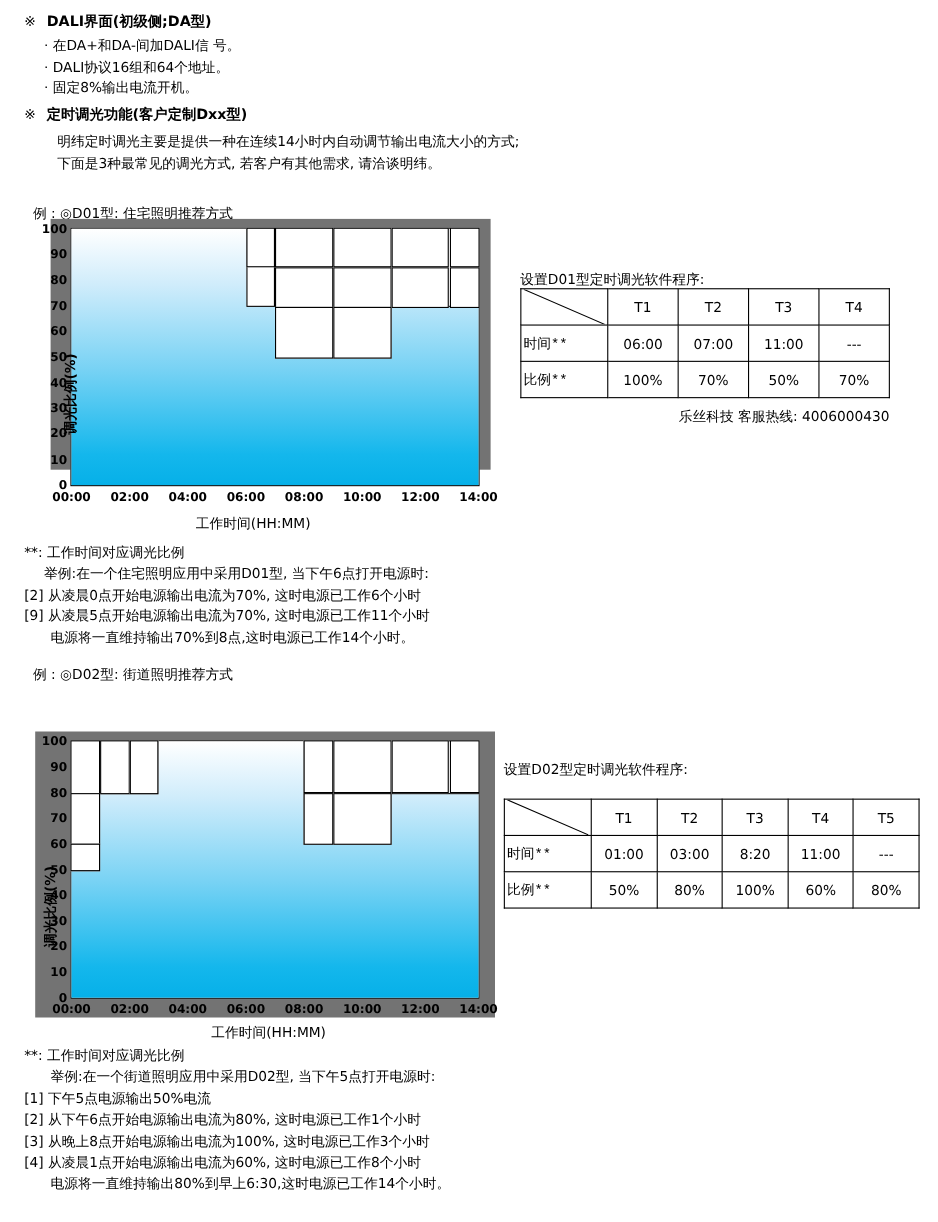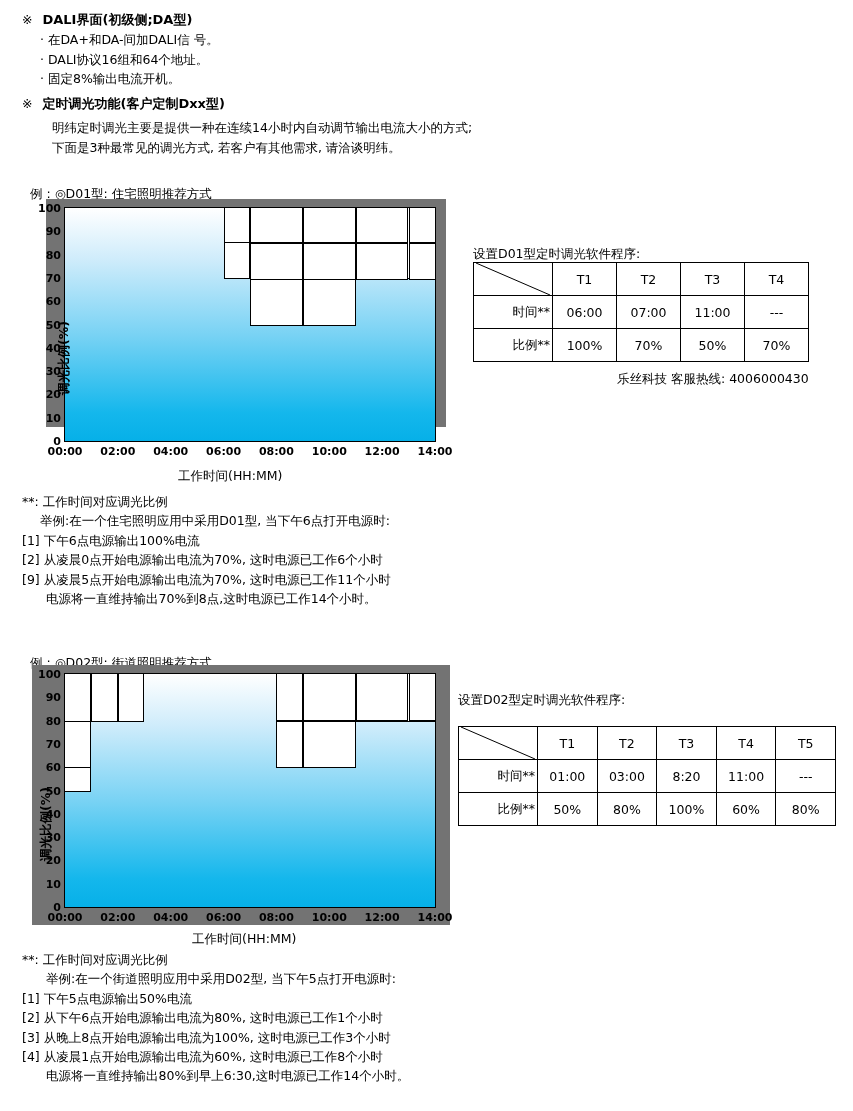--- a/index.html
+++ b/index.html
@@ -60,22 +60,23 @@
     table-layout:fixed;
   }
   table.prog td{
     border:1px solid #000;
     text-align:center;
     vertical-align:middle;
     height:32px;
     padding:0 2px;
   }
   table.prog td.rowhead{
-    text-align:right;
+    text-align:left;
     width:74px;
+    font-family:Liberation Mono, monospace;
   }
   .diagcell{
     position:relative;
     padding:0;
     overflow:hidden;
   }
   .diagcell svg{display:block;}
   .tbl-title{font-size:12.5px;}
   .hotline{font-size:12.5px;}
 </style>
@@ -183,27 +184,26 @@
         <td>70%</td>
       </tr>
     </tbody>
       </table>
   </div>
   <div class="block hotline" style="left:617px;top:371px;">乐丝科技 客服热线: 4006000430</div>
 
   <div class="block" style="left:22px;top:492px;">
     <div class="line">**: 工作时间对应调光比例</div>
     <div class="line indent3" style="">举例:在一个住宅照明应用中采用D01型, 当下午6点打开电源时:</div>
-    <div class="line">[1] 下午6点电源输出100%电流</div>
     <div class="line">[2] 从凌晨0点开始电源输出电流为70%, 这时电源已工作6个小时</div>
     <div class="line">[9] 从凌晨5点开始电源输出电流为70%, 这时电源已工作11个小时</div>
     <div class="line" style="margin-left:24px;">电源将一直维持输出70%到8点,这时电源已工作14个小时。</div>
   </div>
 
-  <div class="block line" style="left:30px;top:653px;">例 : ◎D02型: 街道照明推荐方式</div>
+  <div class="block line" style="left:30px;top:603px;">例 : ◎D02型: 街道照明推荐方式</div>
 
   <div class="chart-wrap" style="left:32px;top:665px;width:418px;height:260px;">
     <div class="chart-area" style="left:32px;top:8px;width:370px;height:233px;">
       <div class="fill"></div>
 
       <div class="mask" style="left:-1px;top:-1px;width:27.4px;height:118.5px;"></div>
       <div class="mask" style="left:26.4px;top:-1px;width:52.9px;height:48.6px;"></div>
       <div class="mask" style="left:211.4px;top:-1px;width:79.3px;height:95.2px;"></div>
       <div class="mask" style="left:290.7px;top:-1px;width:80.3px;height:48.6px;"></div>
 

